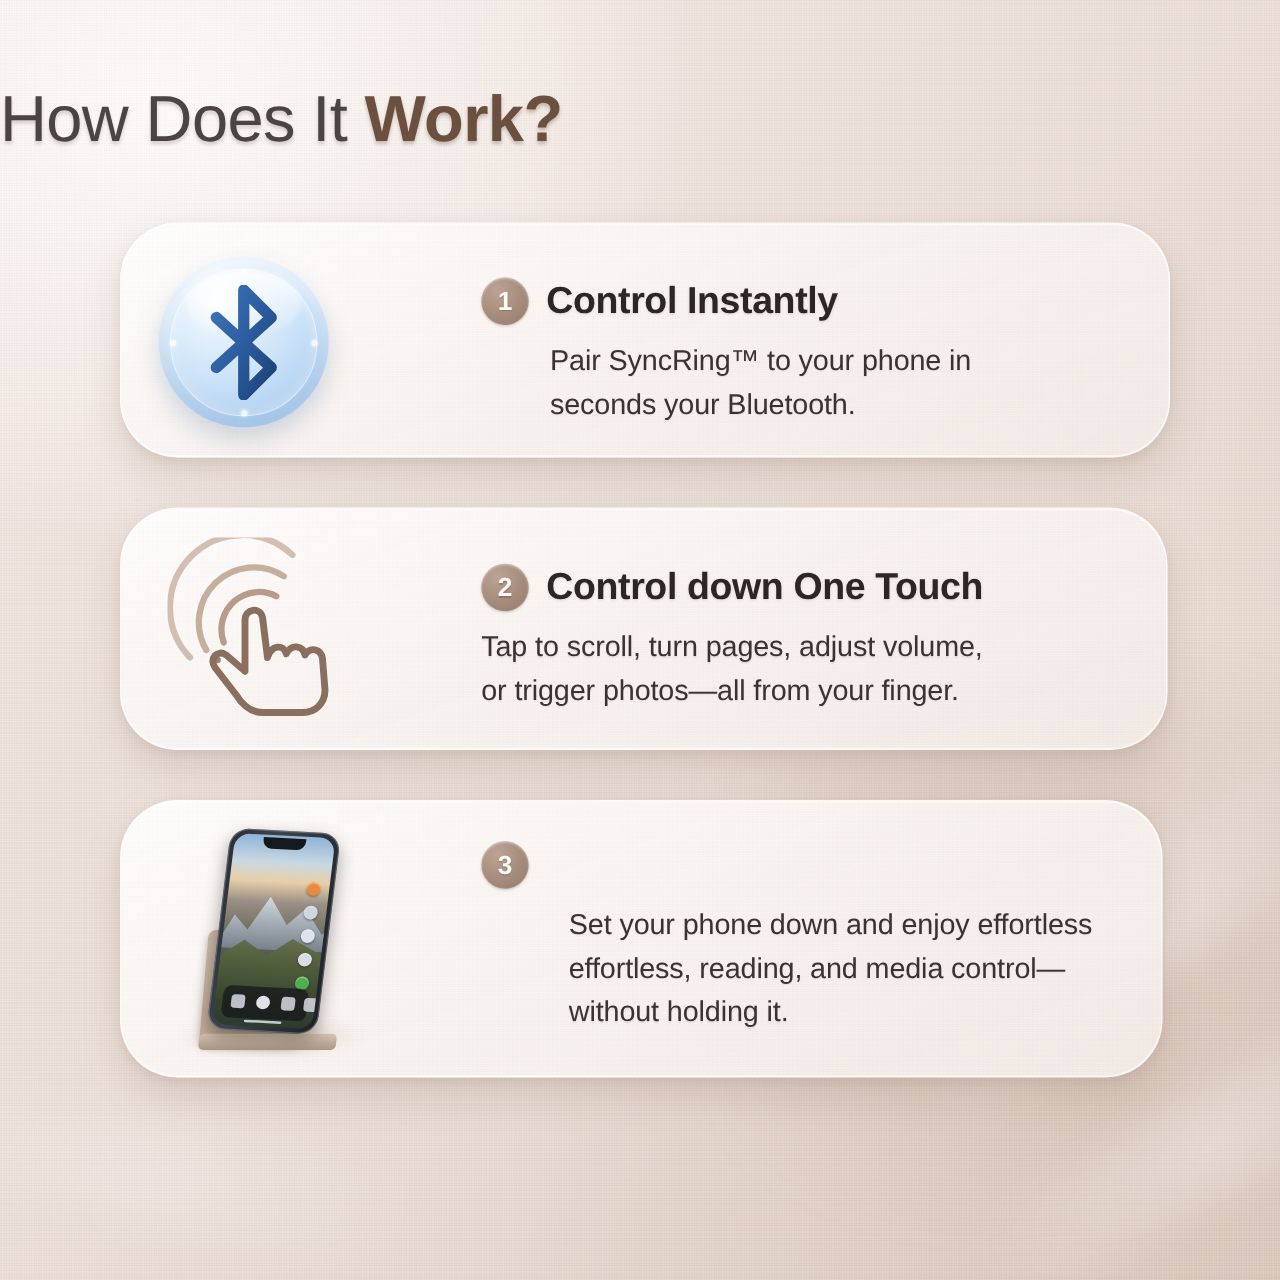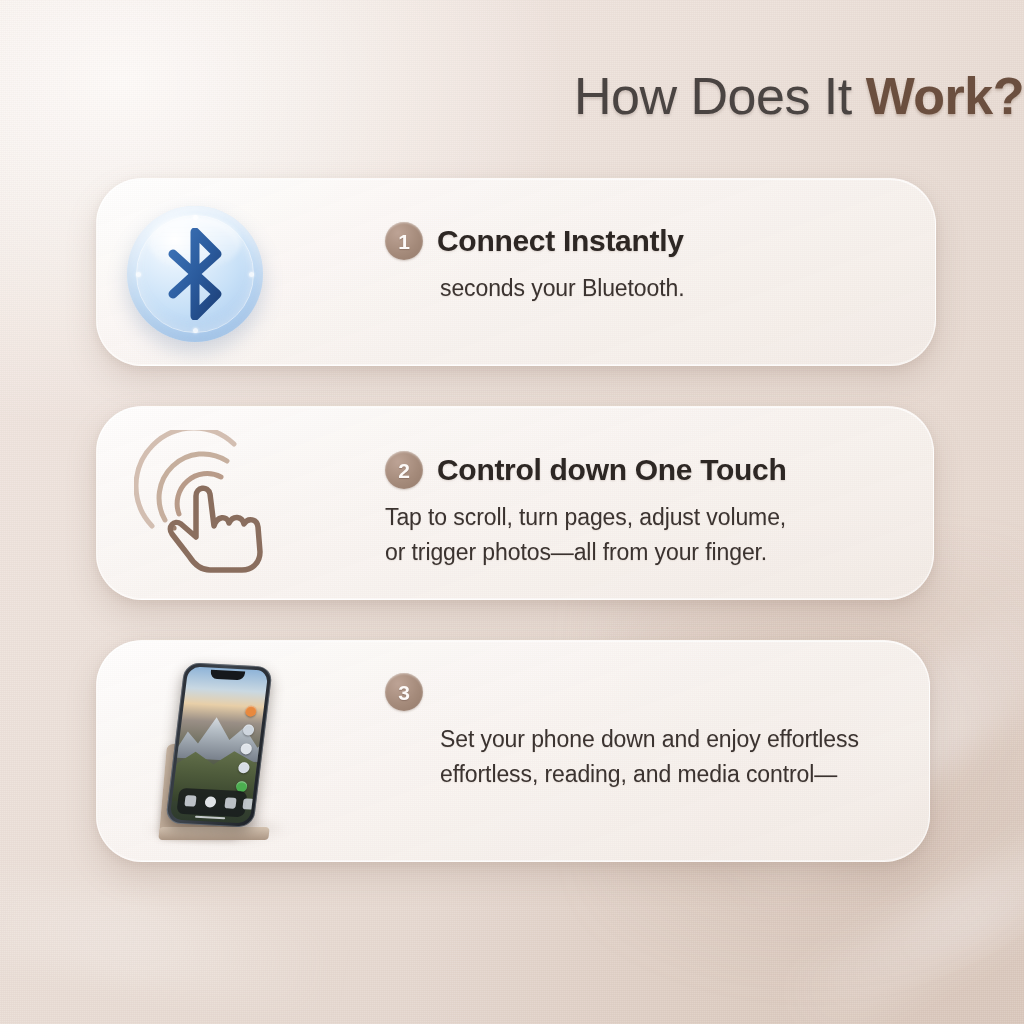--- a/index.html
+++ b/index.html
@@ -42,21 +42,21 @@
     position:absolute; inset:0;
     background-image:
       repeating-linear-gradient(0deg, rgba(255,255,255,0.055) 0 1px, rgba(0,0,0,0.012) 1px 2px),
       repeating-linear-gradient(90deg, rgba(255,255,255,0.05) 0 1px, rgba(0,0,0,0.012) 1px 2px);
     pointer-events:none;
   }
 
   
   #title {
     position:absolute; left:0; right:0; top:66px;
-    text-align:right;
+    text-align:left;
     font-size:52px;
     letter-spacing:-0.5px;
     white-space:nowrap;
   }
   #title .t-light { color:#4a4442; font-weight:400; text-shadow:0 2px 3px rgba(120,100,92,0.28); }
   #title .t-bold  { color:#6b4f3f; font-weight:700; text-shadow:0 2px 3px rgba(110,80,62,0.32); }
 
   
   .card {
     position:absolute;
@@ -255,23 +255,24 @@
               <stop offset="100%" stop-color="#1d4079"></stop>
             </linearGradient>
           </defs>
           <path d="M35 4 L57 26 L35 46 L35 4 Z M35 46 L57 66 L35 88 L35 46 Z M13 26 L57 66 M13 66 L57 26" fill="none" stroke="url(#btg)" stroke-width="9" stroke-linecap="round" stroke-linejoin="round"></path>
         </svg>
       </div>
     </div>
     <div class="txtcol" style="left:288px; top:43px; width:520px;">
       <div class="headrow">
         <div class="badge">1</div>
-        <div class="headline">Connect Instantly</div>
+        <div class="headline">Control Instantly</div>
       </div>
       <div class="body" style="margin-left:55px;">
+        <div>Pair SyncRing™ to your phone in</div>
         <div>seconds your Bluetooth.</div>
       </div>
     </div>
   </div>
 
   <div class="card" id="card2">
     <div class="art" style="left:36px; top:22px; width:152px; height:152px;">
       <div class="touch-wrap">
         <svg width="150" height="150" viewBox="0 0 150 150">
           <g fill="none" stroke-linecap="round" stroke-linejoin="round">
@@ -327,20 +328,21 @@
             </div>
             <div class="homebar"></div>
           </div>
         </div>
       </div>
     </div>
     <div class="txtcol" style="left:288px; top:32px; width:580px;">
       <div class="headrow">
         <div class="badge">3</div>
       </div>
-      <div class="body" style="margin-left:55px;">
+      <div class="body" style="margin-left:70px;">
         <div>Set your phone down and enjoy effortless</div>
         <div>effortless, reading, and media control—</div>
+        <div>without holding it.</div>
       </div>
     </div>
   </div>
 
 </div>
 
 </body></html>

